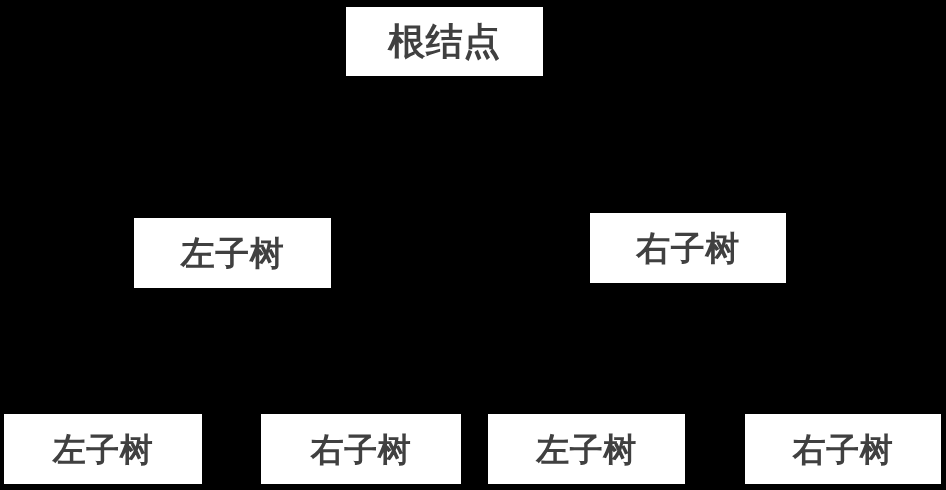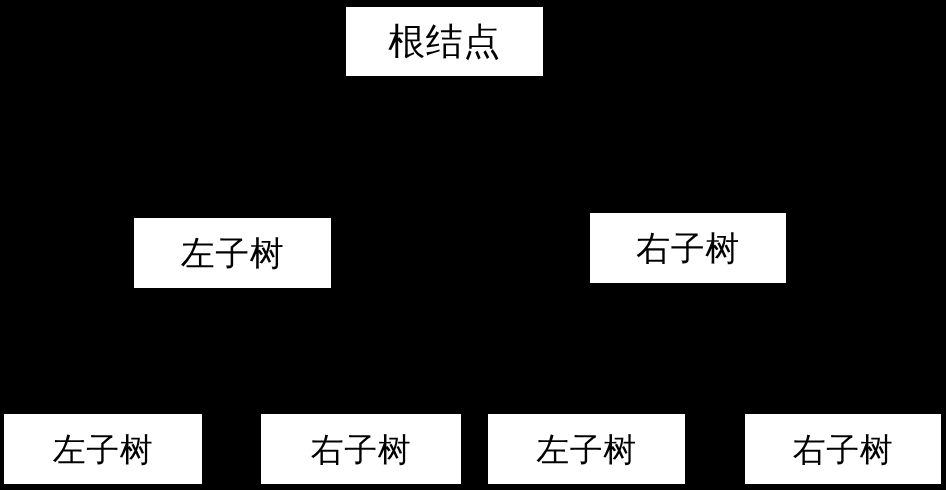--- a/index.html
+++ b/index.html
@@ -12,28 +12,29 @@
     width: 946px;
     height: 490px;
     background: #000000;
     overflow: hidden;
     font-family: "DejaVu Sans", "Liberation Sans", sans-serif;
   }
   .node {
     position: absolute;
     box-sizing: border-box;
     background: #ffffff;
-    color: #000000;
+    color: #404040;
     display: flex;
     align-items: center;
     justify-content: center;
     line-height: 1;
     letter-spacing: 0.5px;
     white-space: nowrap;
     user-select: none;
+    font-weight: bold;
   }
   
   #node-root {
     left: 346px;
     top: 7px;
     width: 197px;
     height: 69px;
     font-size: 37px;
   }
   

